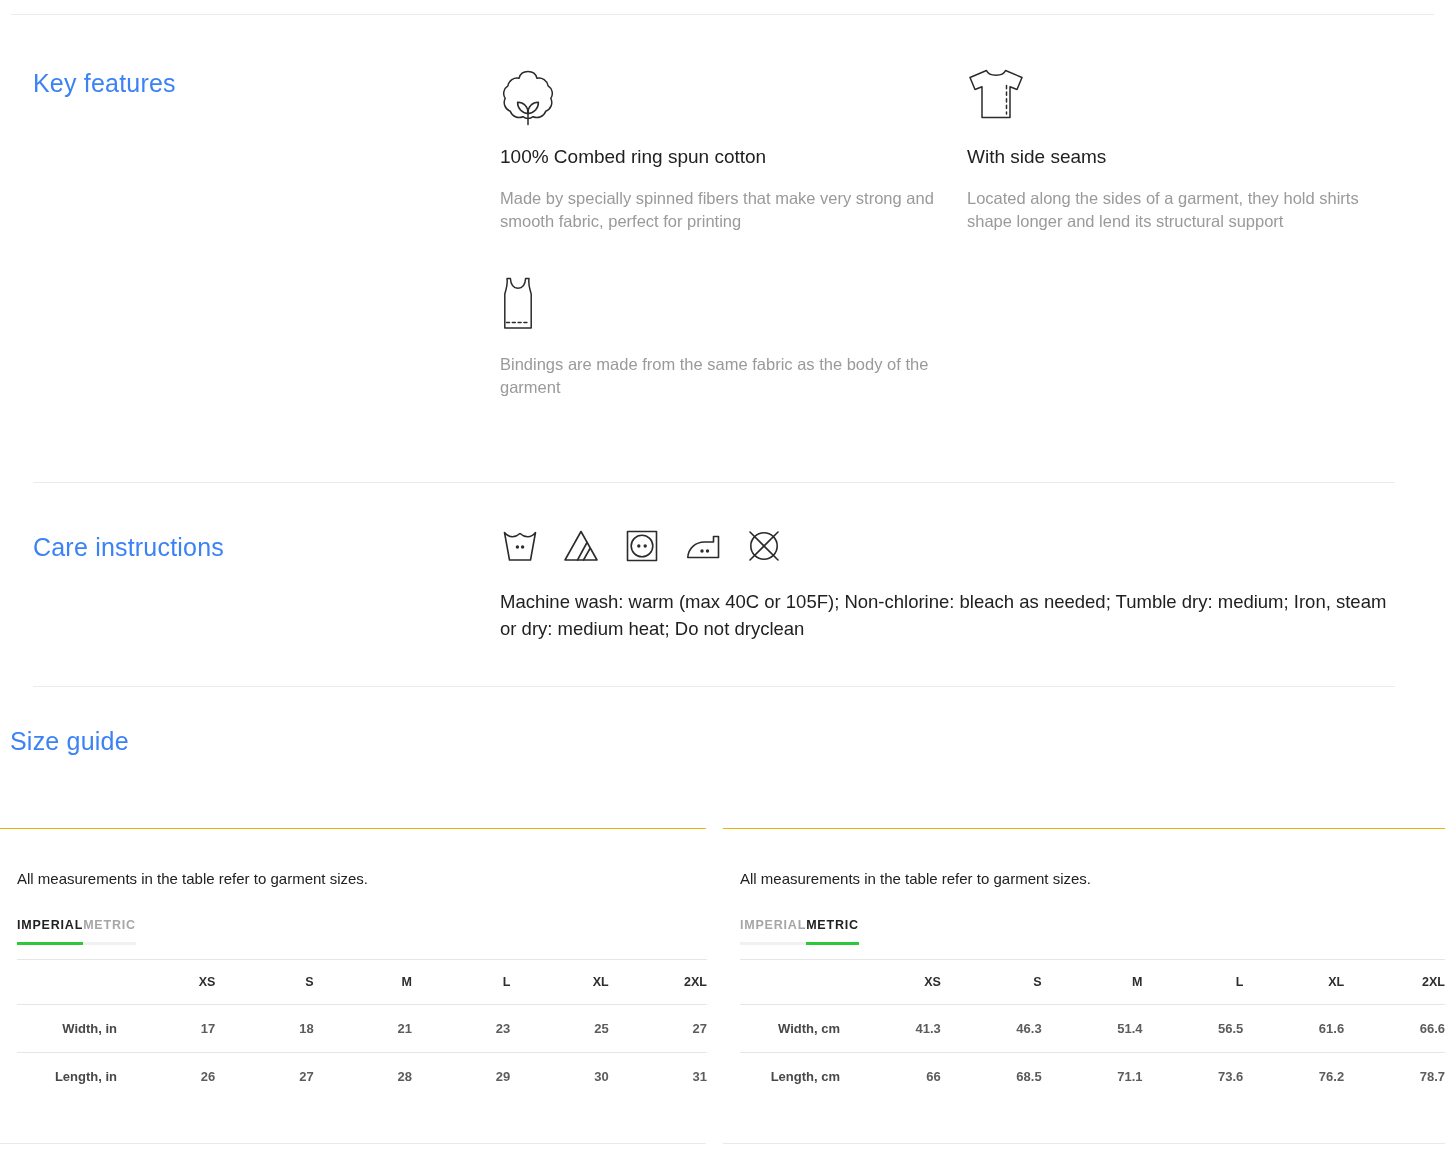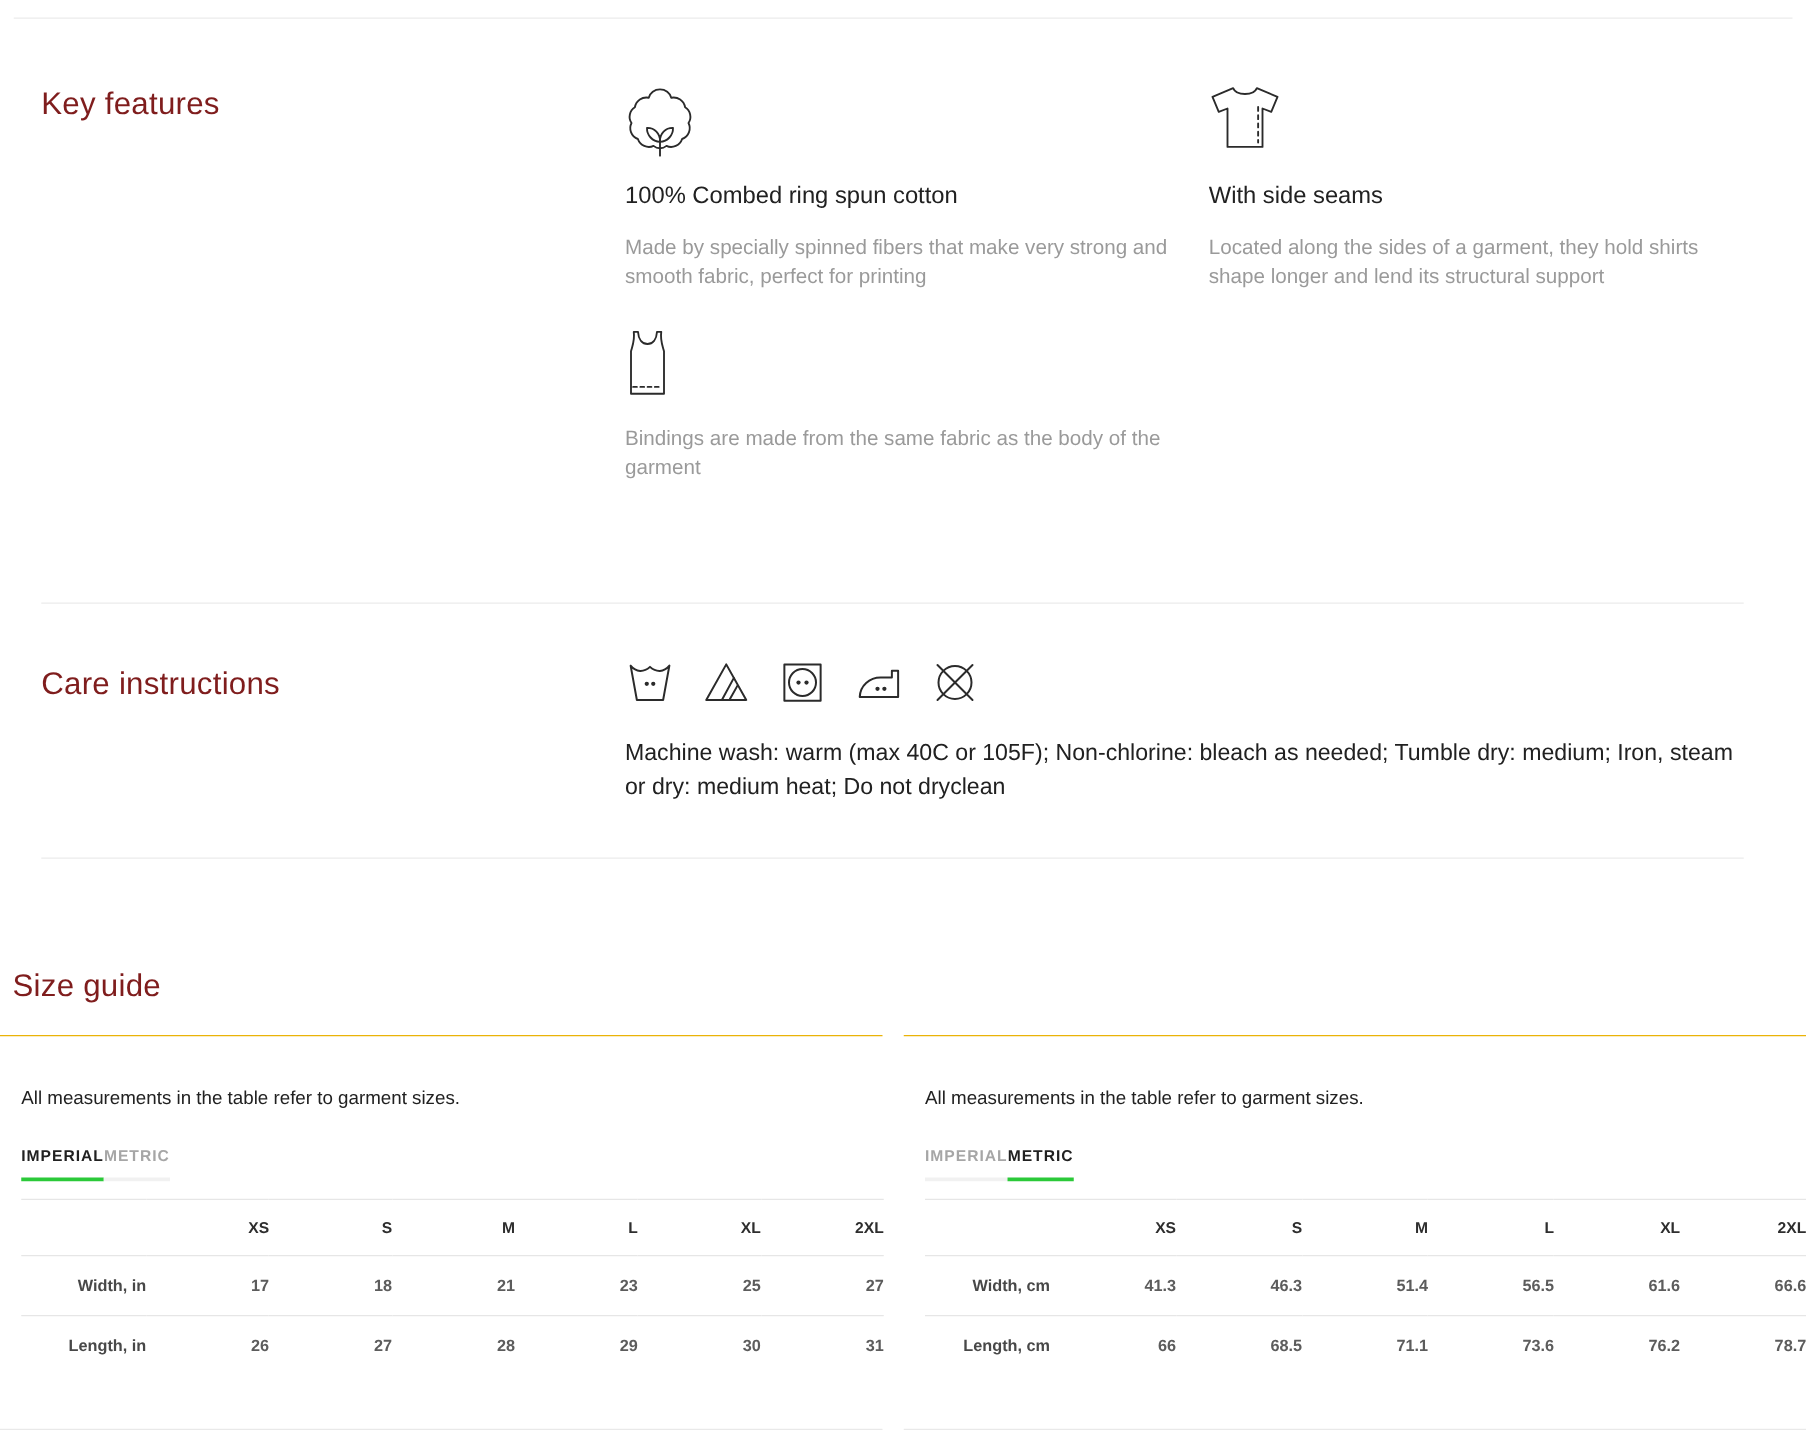--- a/index.html
+++ b/index.html
@@ -16,31 +16,31 @@
 
   .divider { position: absolute; height: 1px; background: #ebebeb; }
   .divider-top   { top: 14px;  left: 11px; right: 11px; }
   .divider-care  { top: 482px; left: 33px; right: 50px; }
   .divider-size  { top: 686px; left: 33px; right: 50px; }
 
   .section-heading {
     position: absolute;
     font-size: 25px;
     font-weight: 400;
-    color: #7f1d1d;
+    color: #3b82f6;
     letter-spacing: .2px;
   }
   .heading-key  { top: 69px;  left: 33px; }
   .heading-care { top: 533px; left: 33px; }
-  .heading-size { top: 727px; left: 10px; margin-top: 48px; }
+  .heading-size { top: 727px; left: 10px; }
 
   
   .features-grid {
     position: absolute; left: 500px; top: 68px; width: 930px;
-    display: grid; grid-template-columns: 467px 463px; row-gap: 30px;
+    display: grid; grid-template-columns: 467px 463px; row-gap: 43px;
   }
   .feature-icon { height: 58px; display: block; }
   .feature h3 { margin: 20px 0 0; font-size: 19px; font-weight: 400; color: #212121; }
   .feature p  { margin: 19px 0 0; font-size: 16.5px; line-height: 23px; color: #9a9a9a; width: 440px; }
   .icon-stroke { stroke: #2b2b2b; fill: none; stroke-width: 1.5; stroke-linejoin: round; stroke-linecap: round; }
 
   
   .care-icons {
     position: absolute; left: 502px; top: 529px;
     display: flex; gap: 25px; align-items: flex-start;

